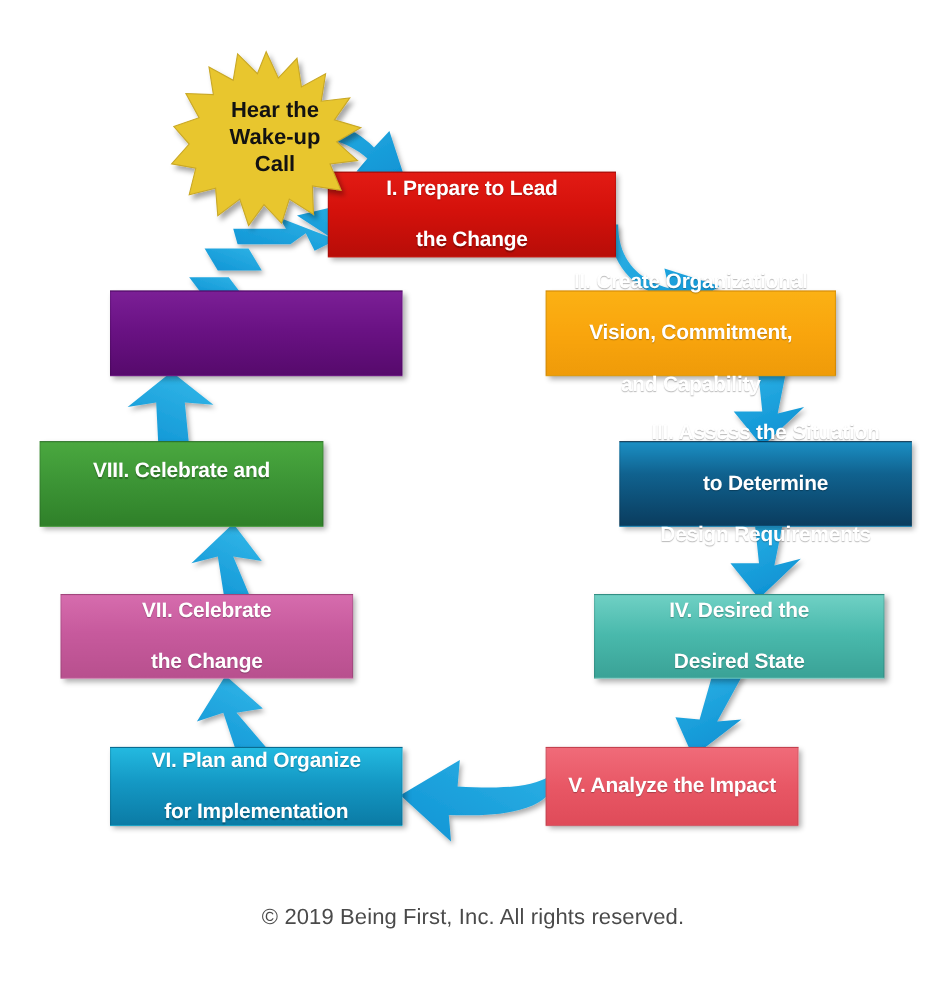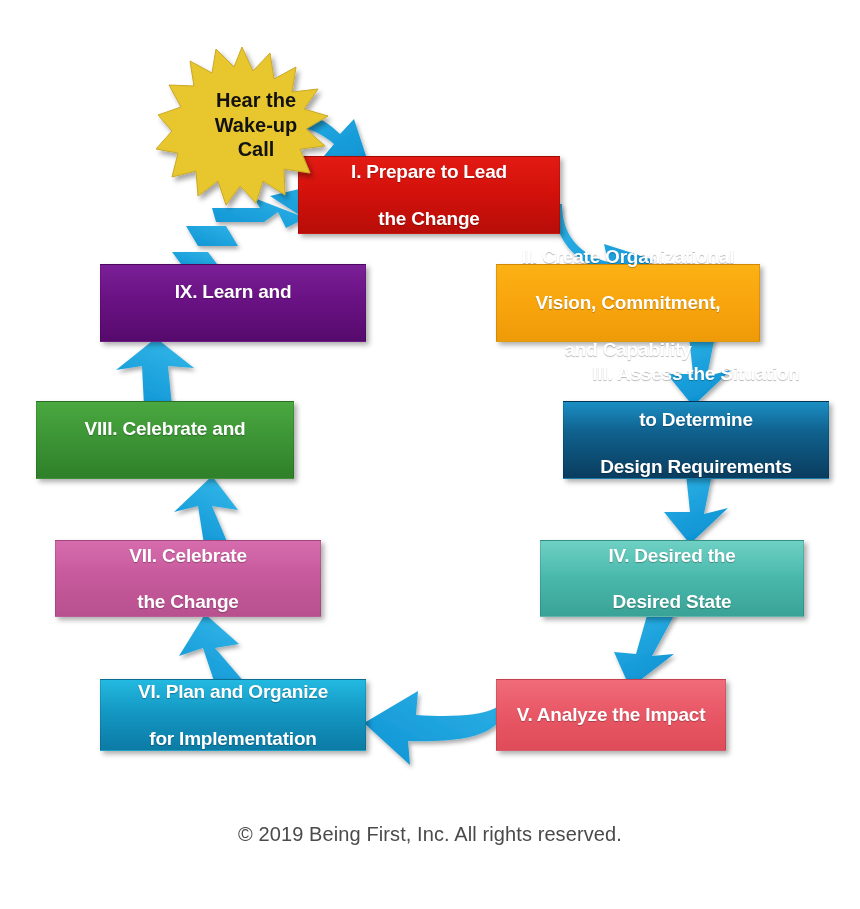--- a/index.html
+++ b/index.html
@@ -28,42 +28,42 @@
     text-shadow:0 1px 1px rgba(0,0,0,0.28);
     z-index:6;
   }
   .box span{display:block;width:100%;}
 
   .b1{left:298px;top:156px;width:262px;height:78px;
       background:linear-gradient(180deg,#e21b14 0%,#d4110b 45%,#b80d08 100%);}
   .b2{left:496px;top:264px;width:264px;height:78px;
       background:linear-gradient(180deg,#fbb114 0%,#f9a50d 50%,#ef9b09 100%);}
   .b3{left:563px;top:401px;width:266px;height:78px;
-      background:linear-gradient(180deg,#1b8fc4 0%,#10628f 38%,#0a3c5e 100%);align-items:flex-end;}
+      background:linear-gradient(180deg,#1b8fc4 0%,#10628f 38%,#0a3c5e 100%);}
   .b4{left:540px;top:540px;width:264px;height:77px;
       background:linear-gradient(180deg,#6fd0c4 0%,#49b9ac 48%,#3aa296 100%);}
   .b5{left:496px;top:679px;width:230px;height:72px;
       background:linear-gradient(180deg,#f06b79 0%,#e85765 50%,#df4b59 100%);}
   .b6{left:100px;top:679px;width:266px;height:72px;
       background:linear-gradient(180deg,#23b9e0 0%,#1498c4 45%,#0b7ba5 100%);}
   .b7{left:55px;top:540px;width:266px;height:77px;
       background:linear-gradient(180deg,#d66cad 0%,#c75a9d 45%,#b8508e 100%);}
   .b8{left:36px;top:401px;width:258px;height:78px;
       background:linear-gradient(180deg,#4aa83f 0%,#3d9636 45%,#2f8029 100%);}
   .b9{left:100px;top:264px;width:266px;height:78px;
       background:linear-gradient(180deg,#7b1f96 0%,#6a1284 45%,#560a6c 100%);}
 
   
   .starburst{
     position:absolute;left:156px;top:45px;width:172px;height:160px;
     z-index:7;
   }
   .starburst svg{display:block;overflow:visible;}
   .star-label{
-    position:absolute;left:170px;top:45px;width:172px;height:160px;
+    position:absolute;left:164px;top:45px;width:172px;height:160px;
     display:flex;align-items:center;justify-content:center;
     text-align:center;color:#121212;font-size:20px;font-weight:600;
     line-height:1.24;z-index:8;pointer-events:none;
   }
 
   
   .arrow{position:absolute;z-index:4;}
   .arrow svg{display:block;overflow:visible;}
 
   
@@ -252,19 +252,19 @@
   </div>
 
   <div class="box b8">
     <span>
       <span>VIII. Celebrate and</span><br>
     </span>
   </div>
 
   <div class="box b9">
     <span>
-      <span>IX. Learn and</span><br>
+      <br>
     </span>
   </div>
 
   <div class="copyright">© 2019  Being First, Inc. All rights reserved.</div>
 
 </div>
 
 </body></html>

